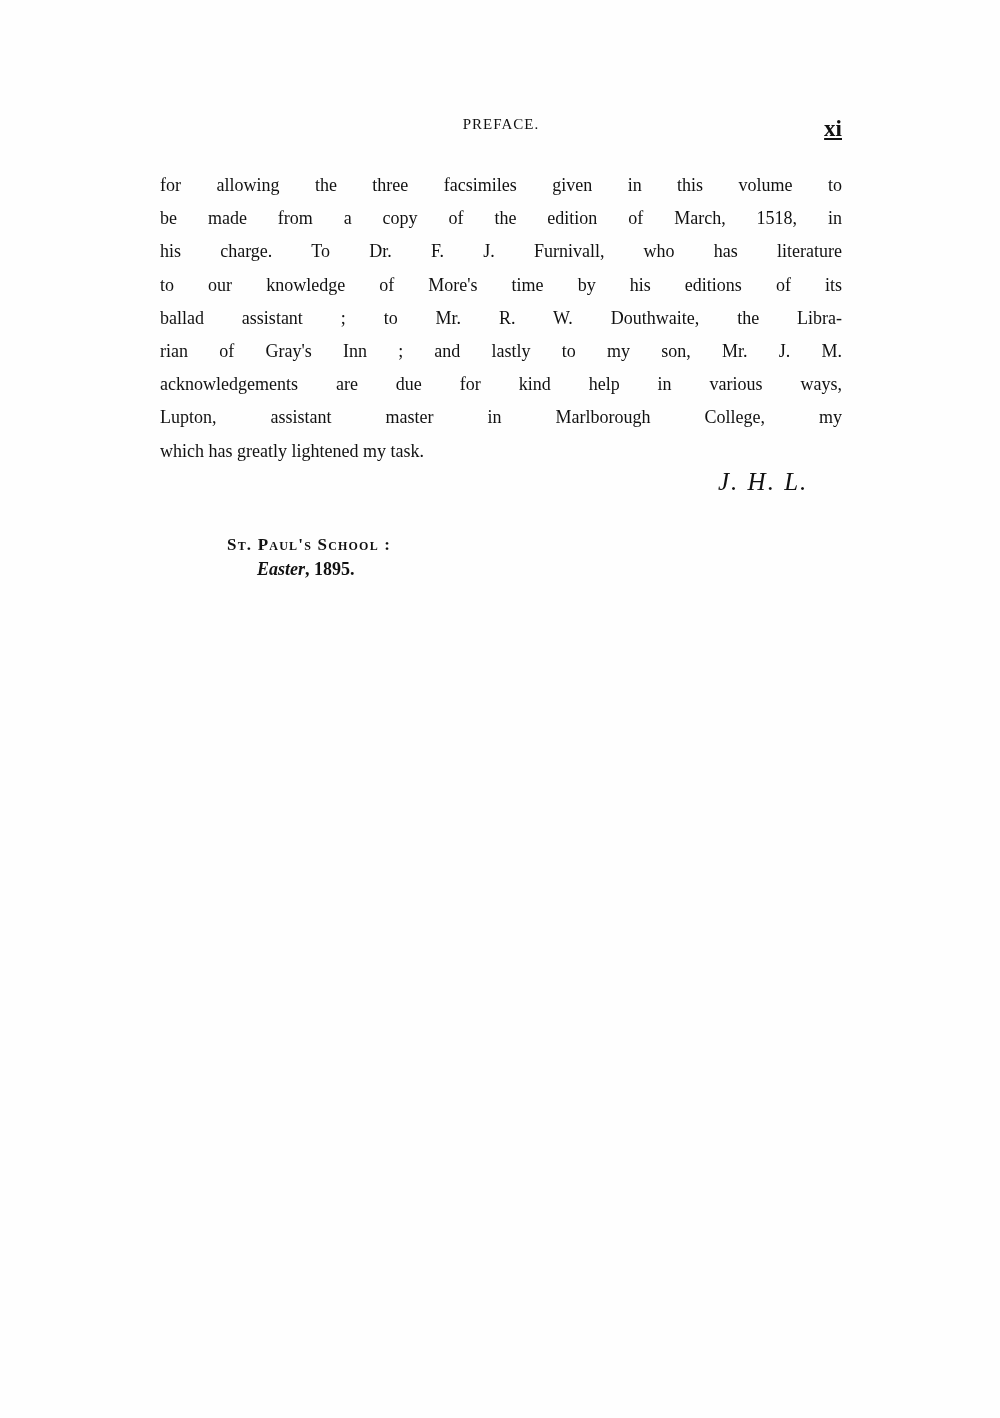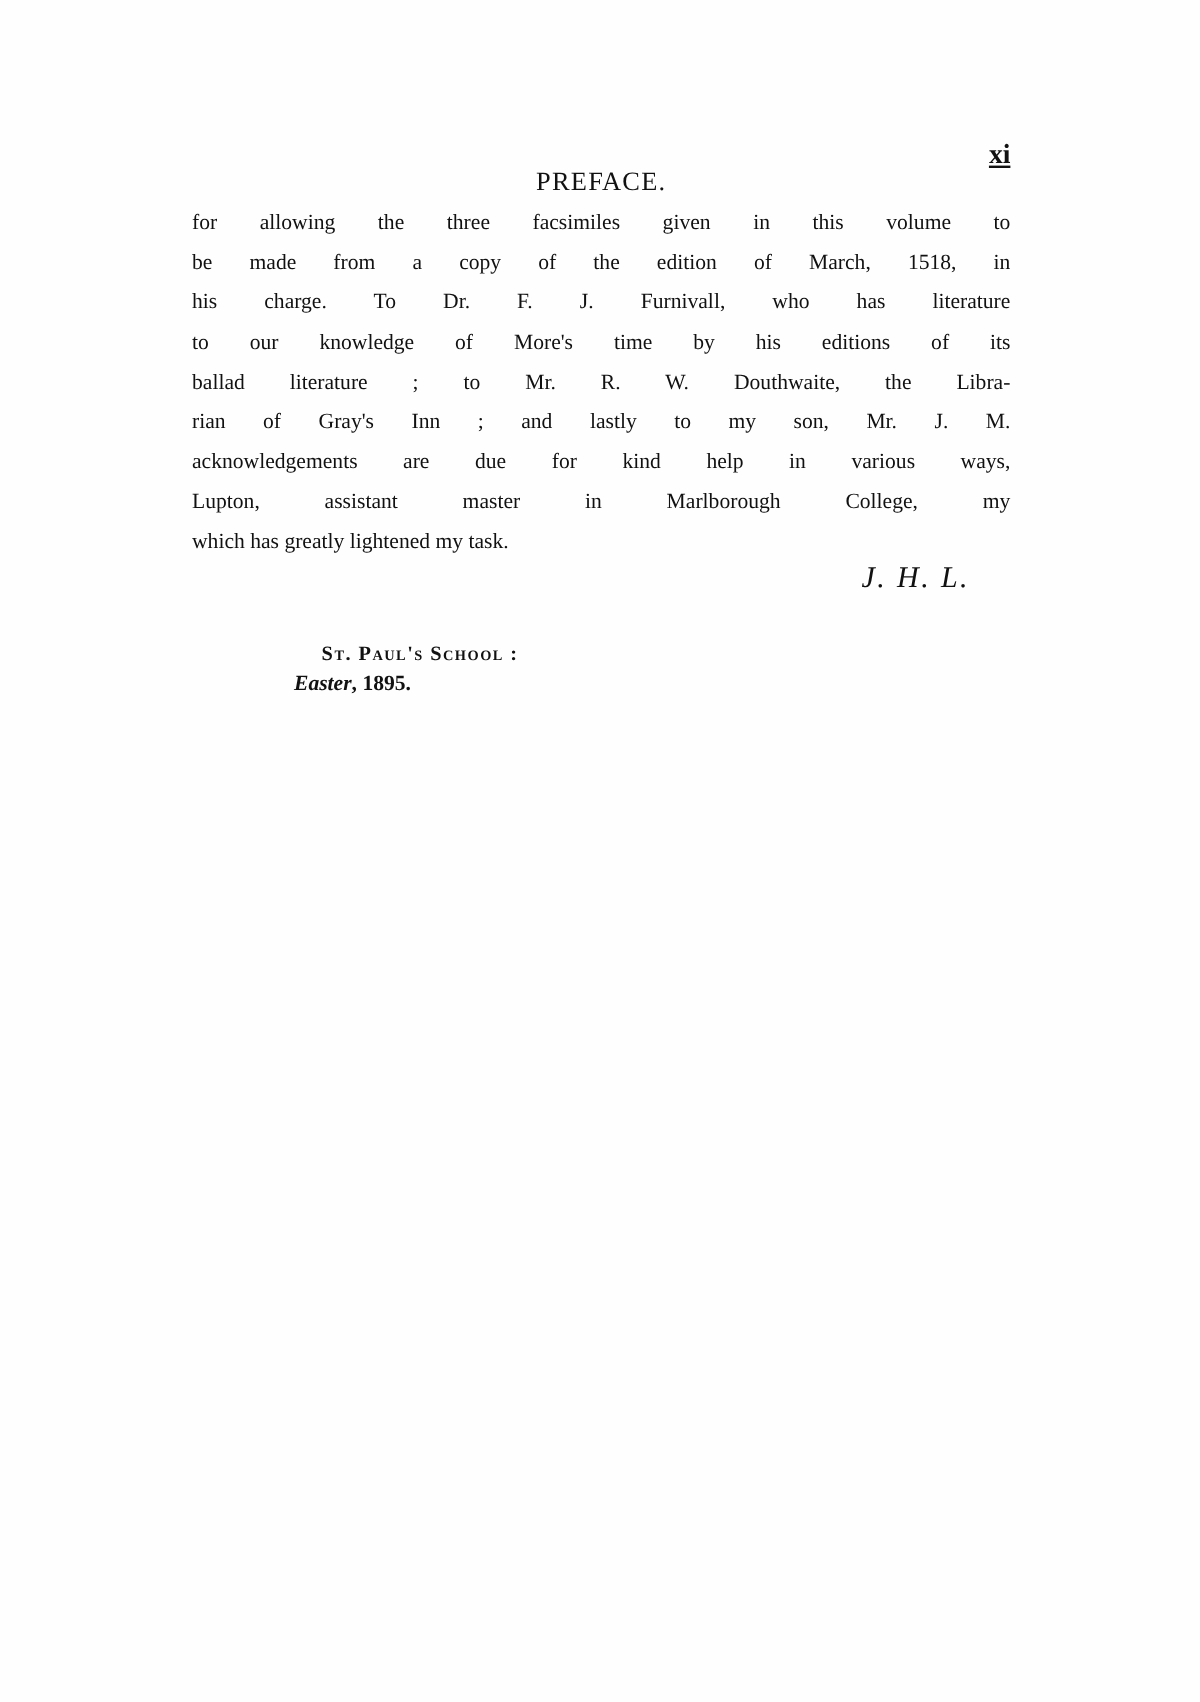--- a/index.html
+++ b/index.html
@@ -25,24 +25,23 @@
     position: absolute;
     top: 116px;
     left: 160px;
     width: 682px;
     height: 30px;
   }
   .running-title {
     position: absolute;
     left: 0; right: 0;
     text-align: center;
-    font-size: 22px;
+    font-size: 15px;
     letter-spacing: 1px;
     top: 0;
-    margin-top: 22px;
   }
   .page-number {
     position: absolute;
     right: 0;
     top: 0;
     font-size: 23px;
     font-weight: bold;
     text-decoration: underline;
   }
   .body-text {
@@ -75,25 +74,24 @@
     position: absolute;
     top: 535px;
     left: 227px;
   }
   .place {
     font-size: 17px;
     font-variant: small-caps;
     font-weight: bold;
     letter-spacing: 1.2px;
     display: block;
-    margin-left: 41px;
   }
   .date {
     display: block;
-    margin-left: 18px;
+    margin-left: 30px;
     margin-top: 4px;
     font-size: 18px;
     font-weight: bold;
   }
   .date em {
     font-style: italic;
   }
 </style>
 </head>
 <body>
@@ -103,21 +101,21 @@
   <div class="running-head">
     <div class="running-title">PREFACE.</div>
     <div class="page-number">xi</div>
   </div>
 
   <div class="body-text">
     <span class="line">for allowing the three facsimiles given in this volume to</span>
     <span class="line">be made from a copy of the edition of March, 1518, in</span>
     <span class="line">his charge.  To Dr. F. J. Furnivall, who has literature</span>
     <span class="line">to our knowledge of More's time by his editions of its</span>
-    <span class="line">ballad literature ; to Mr. R. W. Douthwaite, the Libra-</span>
+    <span class="line">ballad assistant ; to Mr. R. W. Douthwaite, the Libra-</span>
     <span class="line">rian of Gray's Inn ; and lastly to my son, Mr. J. M.</span>
     <span class="line">acknowledgements are due for kind help in various ways,</span>
     <span class="line">Lupton, assistant master in Marlborough College, my</span>
     <span class="line last">which has greatly lightened my task.</span>
   </div>
 
   <div class="signature">J. H. L.</div>
 
   <div class="dateline">
     <span class="place">St. Paul's School :</span>

